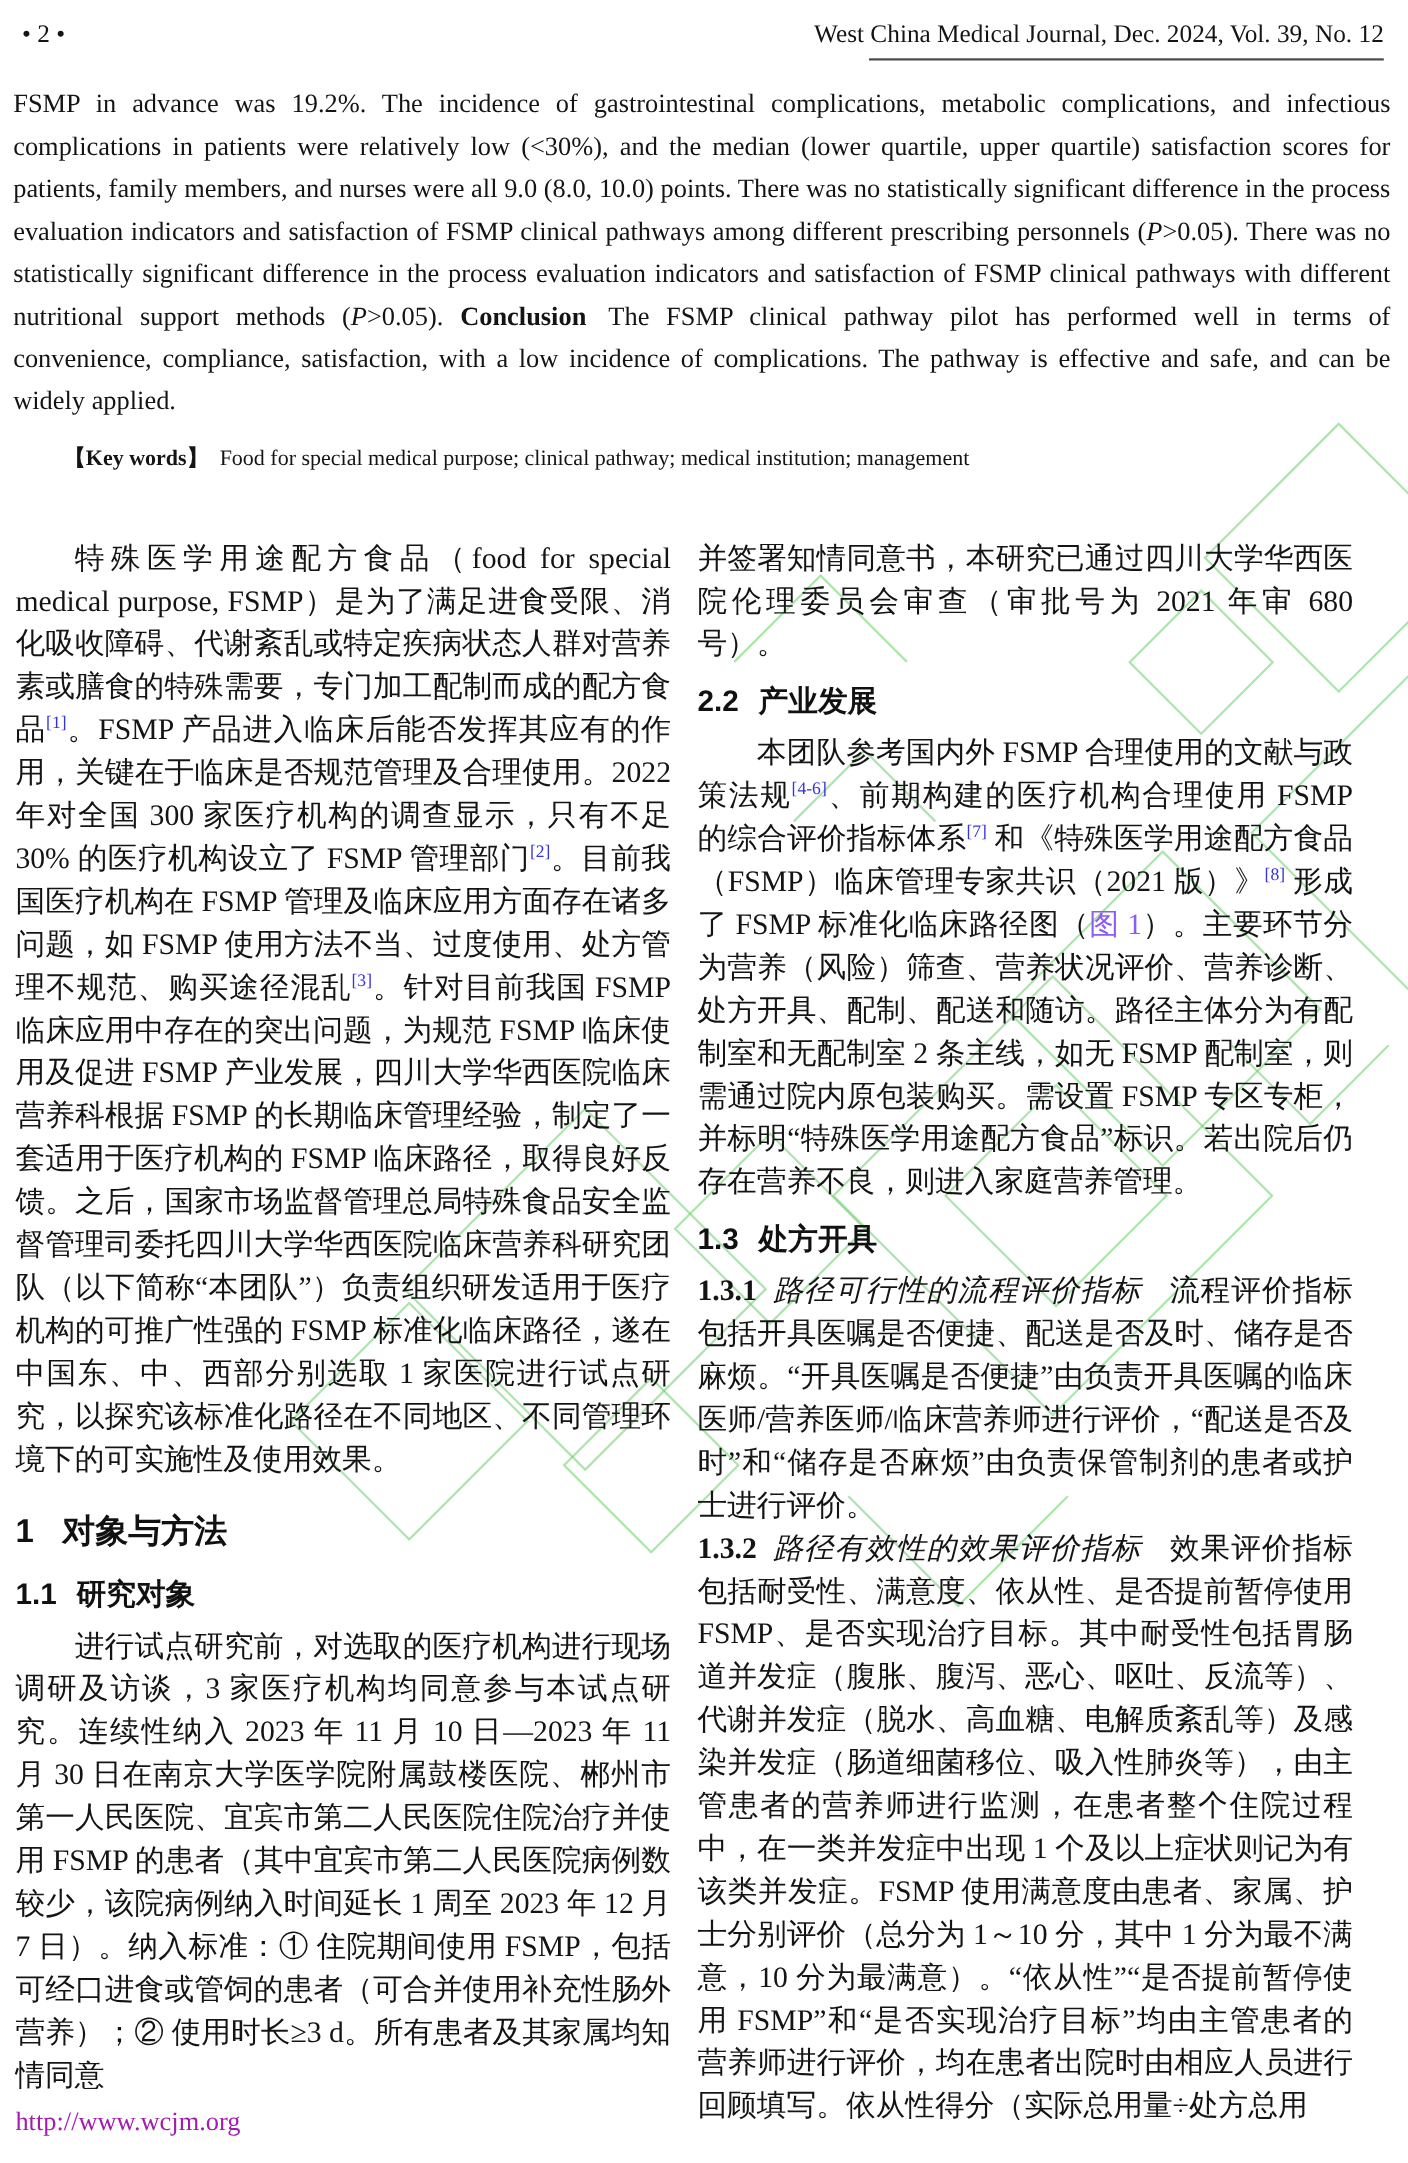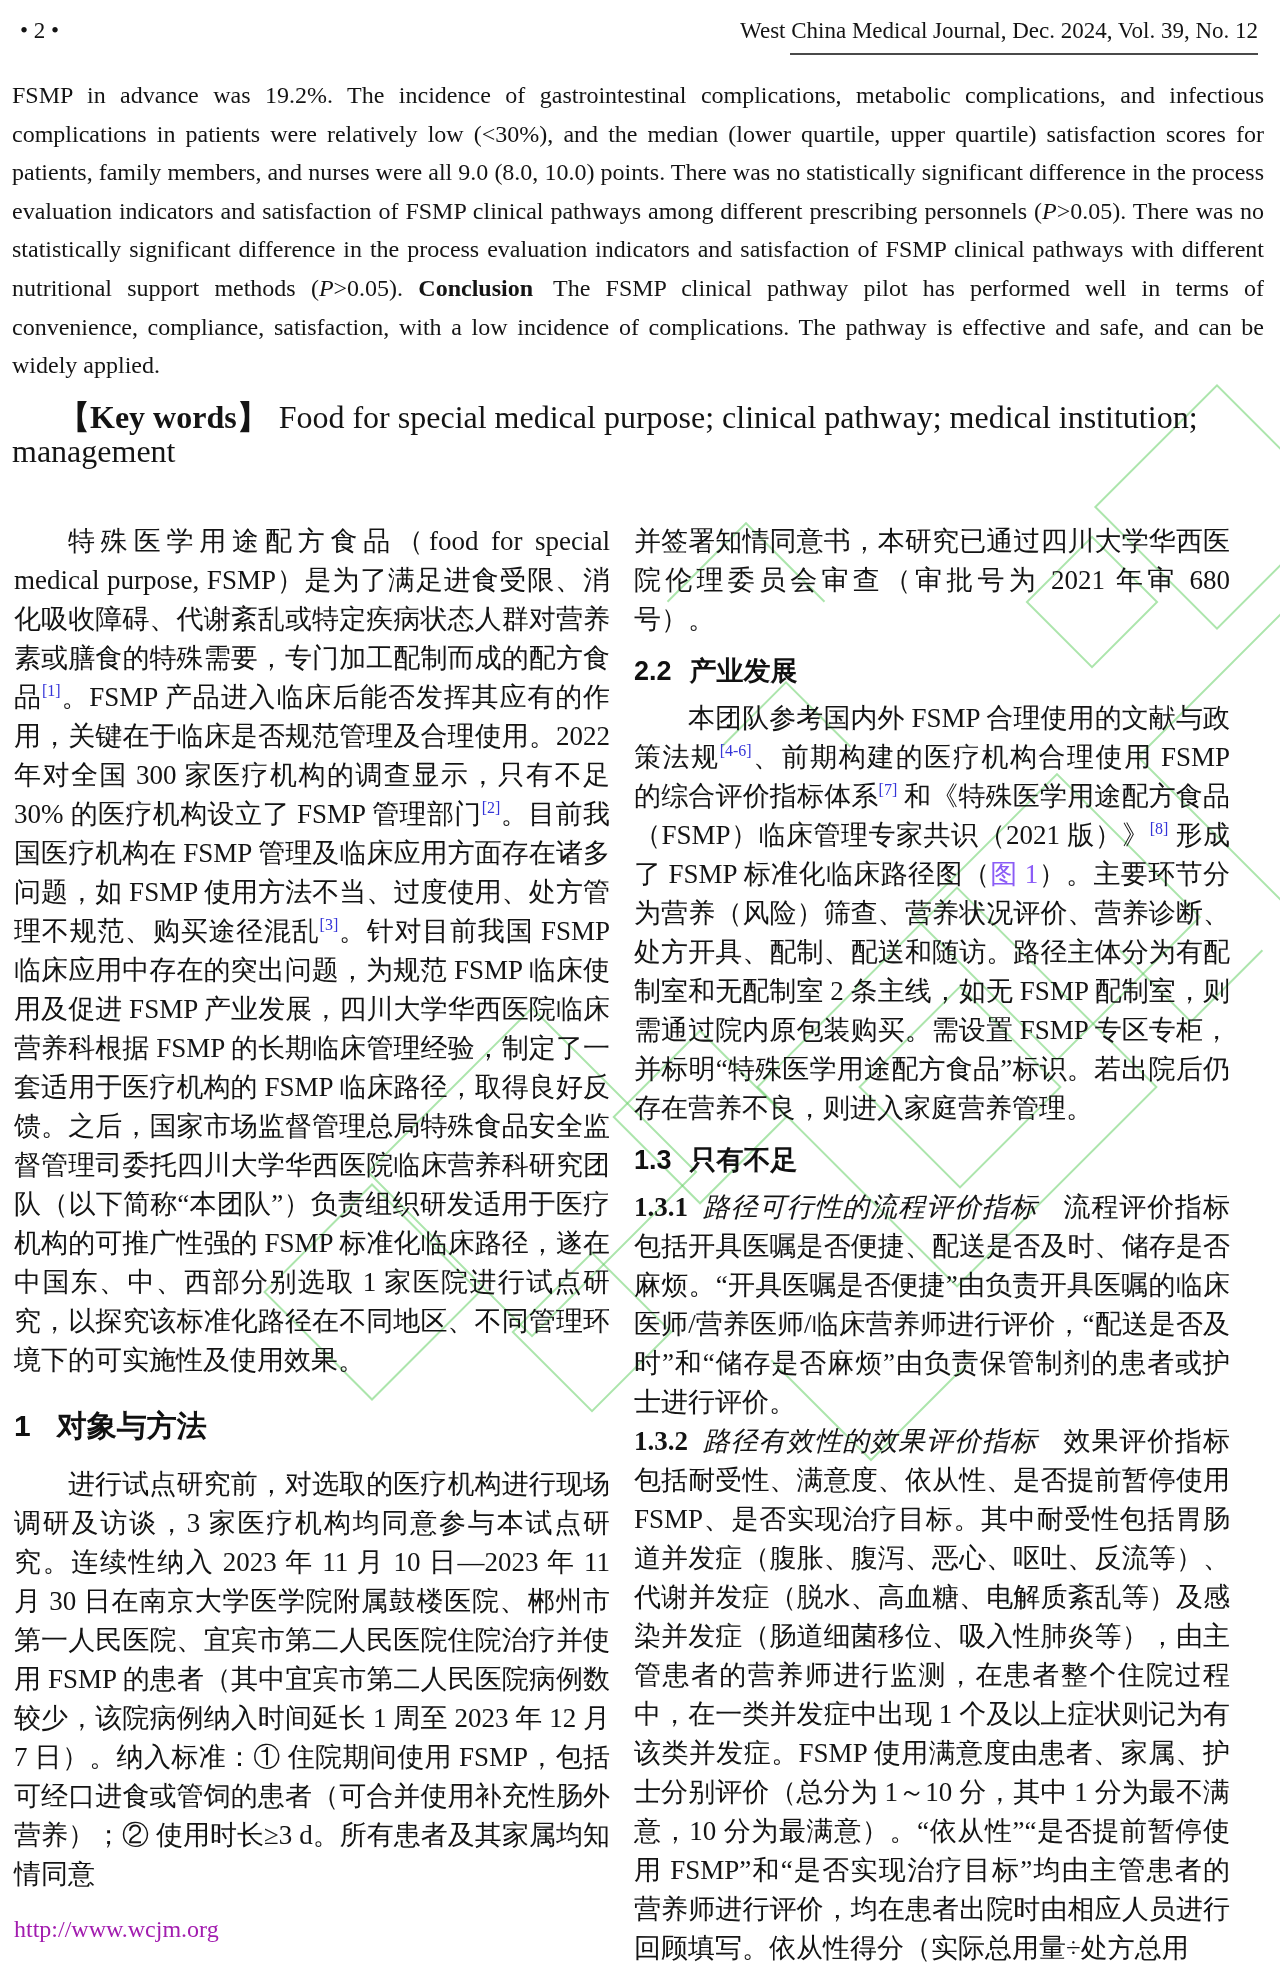--- a/index.html
+++ b/index.html
@@ -7,21 +7,21 @@
         font-family:"Liberation Serif","DejaVu Serif",serif;color:#141414;}
   .layer{position:relative;z-index:2;}
   
   .hdr{display:flex;justify-content:space-between;align-items:baseline;
        padding:18px 22px 0 20px;font-size:23px;}
   .hdr-rule{position:absolute;top:53px;right:22px;width:468px;height:2px;background:#4a4a4a;}
   
   .abstract{margin:32px 16px 0 12px;font-size:24px;line-height:38.6px;text-align:justify;}
   .abstract i{font-style:italic;}
   .concl{font-weight:bold;margin-right:20px;}
-  .keywords{margin:15px 16px 16px 12px;font-size:32px;text-indent:46px;line-height:34px;}
+  .keywords{margin:15px 16px 16px 12px;font-size:20px;text-indent:46px;line-height:34px;}
   .kw-label{font-weight:bold;margin-right:10px;}
   
   .columns{display:flex;gap:24px;margin:54px 14px 0 14px;}
   .col{width:596px;}
   .body{font-size:27px;line-height:39px;text-align:justify;margin:0;}
   .indent{text-indent:2em;}
   .ref{color:#3434d8;font-size:16px;line-height:0;}
   .figlink{color:#8b5cf6;text-decoration:none;cursor:pointer;}
   .h1{font-family:"Liberation Sans","DejaVu Sans",sans-serif;font-size:30px;font-weight:bold;
       margin:26px 0 18px 0;color:#111;}
@@ -75,32 +75,33 @@
 
     <p class="keywords"><span class="kw-label">【Key words】</span><span>Food for special medical purpose; clinical pathway; medical institution; management</span></p>
 
     <div class="columns">
 
       <div class="col">
         <p class="body indent"><span>特殊医学用途配方食品（food for special medical purpose, FSMP）是为了满足进食受限、消化吸收障碍、代谢紊乱或特定疾病状态人群对营养素或膳食的特殊需要，专门加工配制而成的配方食品</span><sup class="ref">[1]</sup><span>。FSMP 产品进入临床后能否发挥其应有的作用，关键在于临床是否规范管理及合理使用。2022 年对全国 300 家医疗机构的调查显示，只有不足 30% 的医疗机构设立了 FSMP 管理部门</span><sup class="ref">[2]</sup><span>。目前我国医疗机构在 FSMP 管理及临床应用方面存在诸多问题，如 FSMP 使用方法不当、过度使用、处方管理不规范、购买途径混乱</span><sup class="ref">[3]</sup><span>。针对目前我国 FSMP 临床应用中存在的突出问题，为规范 FSMP 临床使用及促进 FSMP 产业发展，四川大学华西医院临床营养科根据 FSMP 的长期临床管理经验，制定了一套适用于医疗机构的 FSMP 临床路径，取得良好反馈。之后，国家市场监督管理总局特殊食品安全监督管理司委托四川大学华西医院临床营养科研究团队（以下简称“本团队”）负责组织研发适用于医疗机构的可推广性强的 FSMP 标准化临床路径，遂在中国东、中、西部分别选取 1 家医院进行试点研究，以探究该标准化路径在不同地区、不同管理环境下的可实施性及使用效果。</span></p>
 
         <h2 class="h1"><span>1</span><span class="ht">对象与方法</span></h2>
 
+        <h3 class="h2"><span>1.1</span><span class="ht2">研究对象</span></h3>
 
         <p class="body indent">进行试点研究前，对选取的医疗机构进行现场调研及访谈，3 家医疗机构均同意参与本试点研究。连续性纳入 2023 年 11 月 10 日—2023 年 11 月 30 日在南京大学医学院附属鼓楼医院、郴州市第一人民医院、宜宾市第二人民医院住院治疗并使用 FSMP 的患者（其中宜宾市第二人民医院病例数较少，该院病例纳入时间延长 1 周至 2023 年 12 月 7 日）。纳入标准：① 住院期间使用 FSMP，包括可经口进食或管饲的患者（可合并使用补充性肠外营养）；② 使用时长≥3 d。所有患者及其家属均知情同意</p>
       </div>
 
       <div class="col">
         <p class="body">并签署知情同意书，本研究已通过四川大学华西医院伦理委员会审查（审批号为 2021 年审 680 号）。</p>
 
         <h3 class="h2"><span>2.2</span><span class="ht2">产业发展</span></h3>
 
         <p class="body indent"><span>本团队参考国内外 FSMP 合理使用的文献与政策法规</span><sup class="ref">[4-6]</sup><span>、前期构建的医疗机构合理使用 FSMP 的综合评价指标体系</span><sup class="ref">[7]</sup><span> 和《特殊医学用途配方食品（FSMP）临床管理专家共识（2021 版）》</span><sup class="ref">[8]</sup><span> 形成了 FSMP 标准化临床路径图（</span><a class="figlink">图 1</a><span>）。主要环节分为营养（风险）筛查、营养状况评价、营养诊断、处方开具、配制、配送和随访。路径主体分为有配制室和无配制室 2 条主线，如无 FSMP 配制室，则需通过院内原包装购买。需设置 FSMP 专区专柜，并标明“特殊医学用途配方食品”标识。若出院后仍存在营养不良，则进入家庭营养管理。</span></p>
 
-        <h3 class="h2"><span>1.3</span><span class="ht2">只有不足</span></h3>
+        <h3 class="h2"><span>1.3</span><span class="ht2">处方开具</span></h3>
 
         <p class="body"><span class="rnum">1.3.1</span><span class="rtitle">路径可行性的流程评价指标</span><span>流程评价指标包括开具医嘱是否便捷、配送是否及时、储存是否麻烦。“开具医嘱是否便捷”由负责开具医嘱的临床医师/营养医师/临床营养师进行评价，“配送是否及时”和“储存是否麻烦”由负责保管制剂的患者或护士进行评价。</span></p>
 
         <p class="body"><span class="rnum">1.3.2</span><span class="rtitle">路径有效性的效果评价指标</span><span>效果评价指标包括耐受性、满意度、依从性、是否提前暂停使用 FSMP、是否实现治疗目标。其中耐受性包括胃肠道并发症（腹胀、腹泻、恶心、呕吐、反流等）、代谢并发症（脱水、高血糖、电解质紊乱等）及感染并发症（肠道细菌移位、吸入性肺炎等），由主管患者的营养师进行监测，在患者整个住院过程中，在一类并发症中出现 1 个及以上症状则记为有该类并发症。FSMP 使用满意度由患者、家属、护士分别评价（总分为 1～10 分，其中 1 分为最不满意，10 分为最满意）。“依从性”“是否提前暂停使用 FSMP”和“是否实现治疗目标”均由主管患者的营养师进行评价，均在患者出院时由相应人员进行回顾填写。依从性得分（实际总用量÷处方总用</span></p>
       </div>
 
     </div>
 
     <a class="footer-url">http://www.wcjm.org</a>
   </div>

